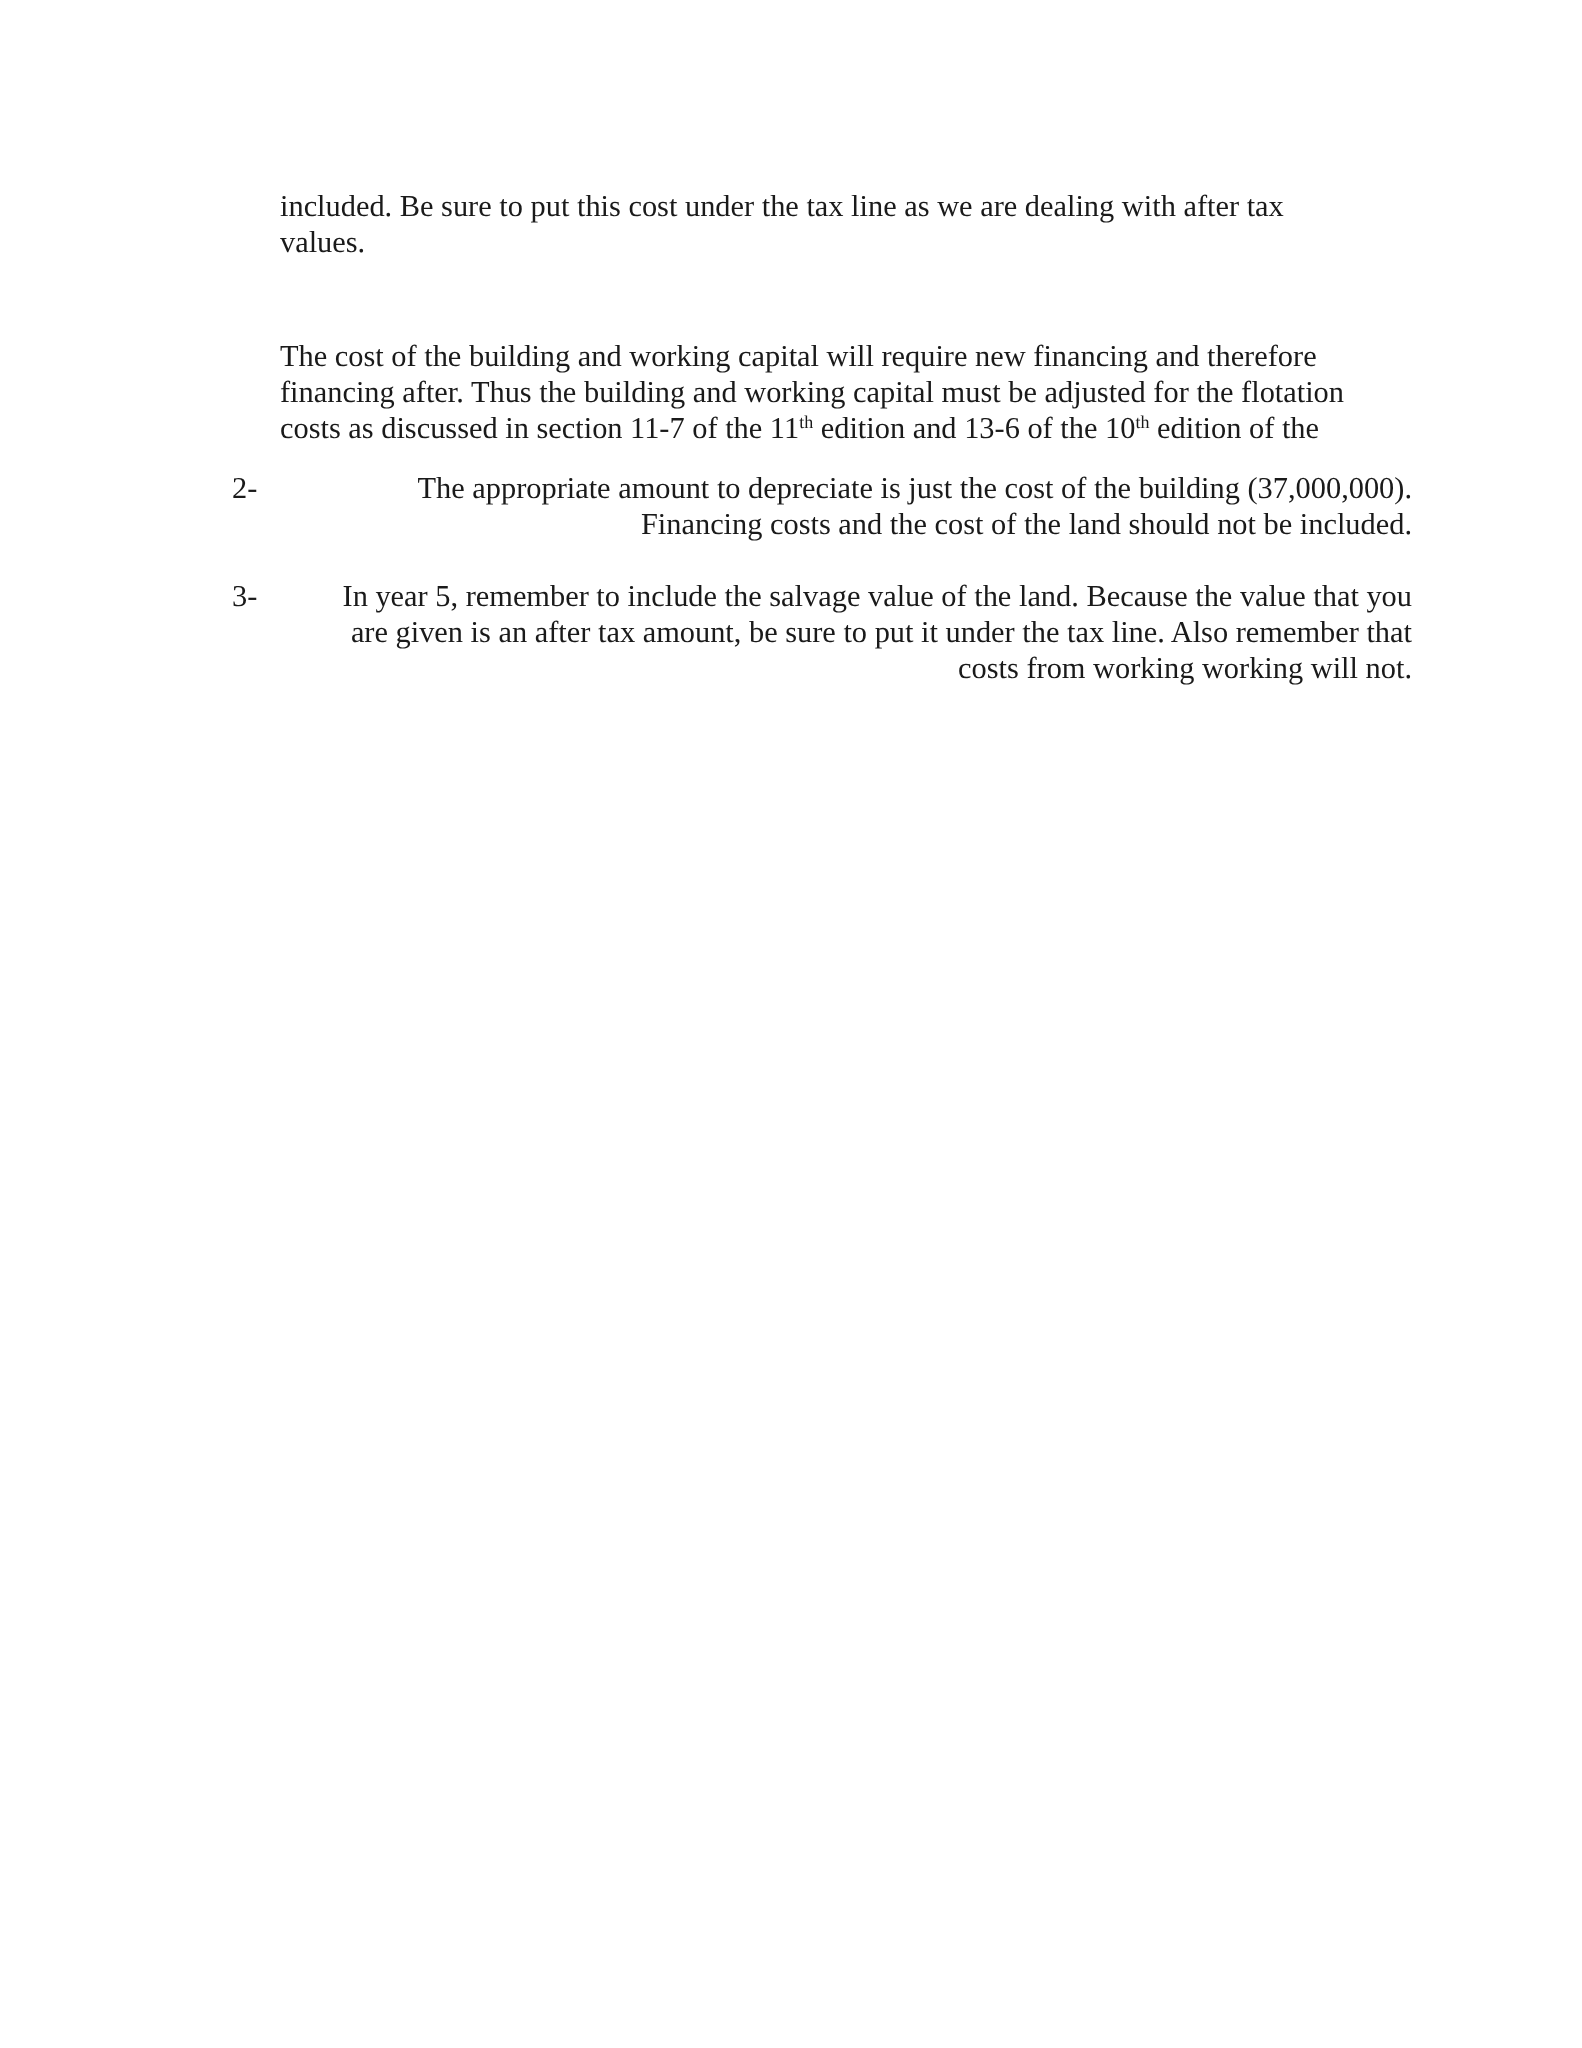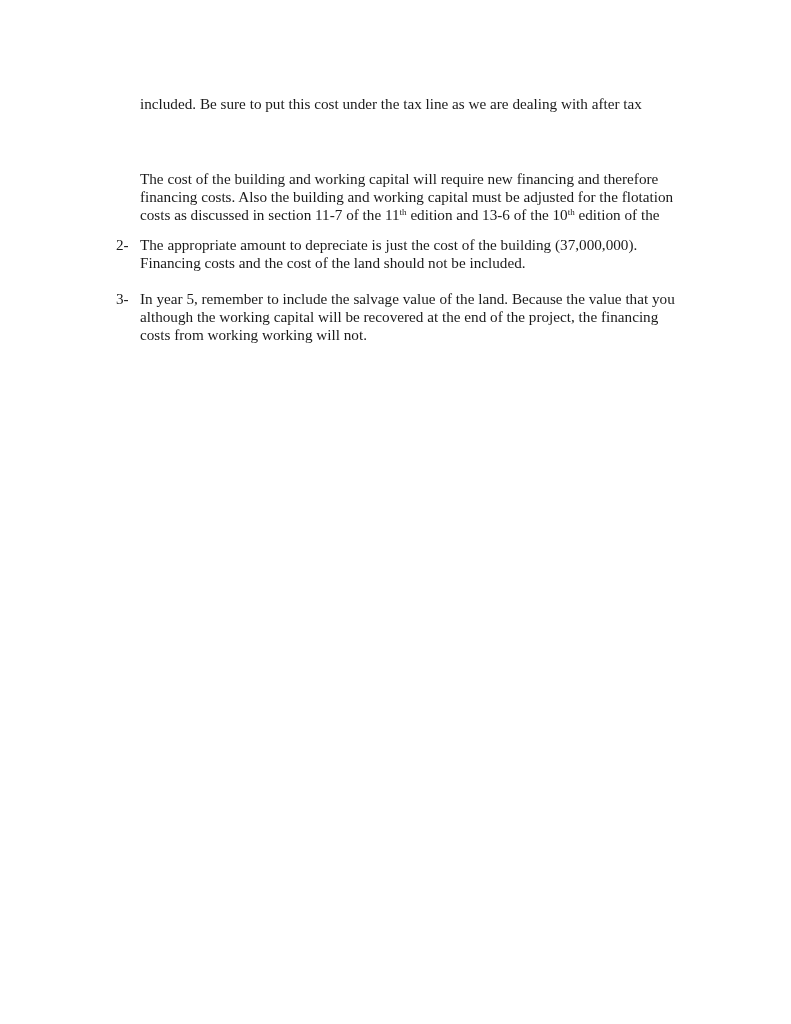--- a/index.html
+++ b/index.html
@@ -47,52 +47,54 @@
     }
     .list-item .body {
       position: absolute;
       left: 24px;
       top: 0;
       width: 566px;
     }
     .list-item .line {
       display: block;
       white-space: nowrap;
+      text-align: right;
     }
     sup {
       font-size: 9px;
       line-height: 0;
       vertical-align: 5px;
     }
   </style>
 </head>
 <body>
 
 <div class="page">
 
   <p class="para" style="top:95px;">
     <span class="line">included.  Be sure to put this cost under the tax line as we are dealing with after tax</span>
+    <span class="line">values.</span>
   </p>
 
   <p class="para" style="top:149px;margin-top:21px;">
     <span class="line">The cost of the building and working capital will require new financing and therefore</span>
-    <span class="line">financing costs.  Also the building and working capital must be adjusted for the flotation</span>
+    <span class="line">financing after.  Thus the building and working capital must be adjusted for the flotation</span>
     <span class="line"><span>costs as discussed in section 11-7 of the 11</span><sup>th</sup><span> edition and 13-6 of the 10</span><sup>th</sup><span> edition of the</span></span>
   </p>
 
   <div class="list-item" style="top:236px;">
     <span class="marker">2-</span>
     <div class="body">
       <span class="line">The appropriate amount to depreciate is just the cost of the building (37,000,000).</span>
       <span class="line">Financing costs and the cost of the land should not be included.</span>
     </div>
   </div>
 
   <div class="list-item" style="top:290px;">
     <span class="marker">3-</span>
     <div class="body">
       <span class="line">In year 5, remember to include the salvage value of the land.  Because the value that you</span>
-      <span class="line">although the working capital will be recovered at the end of the project, the financing</span>
+      <span class="line">are given is an after tax amount, be sure to put it under the tax line.  Also remember that</span>
       <span class="line">costs from working working will not.</span>
     </div>
   </div>
 
 </div>
 
 </body></html>

